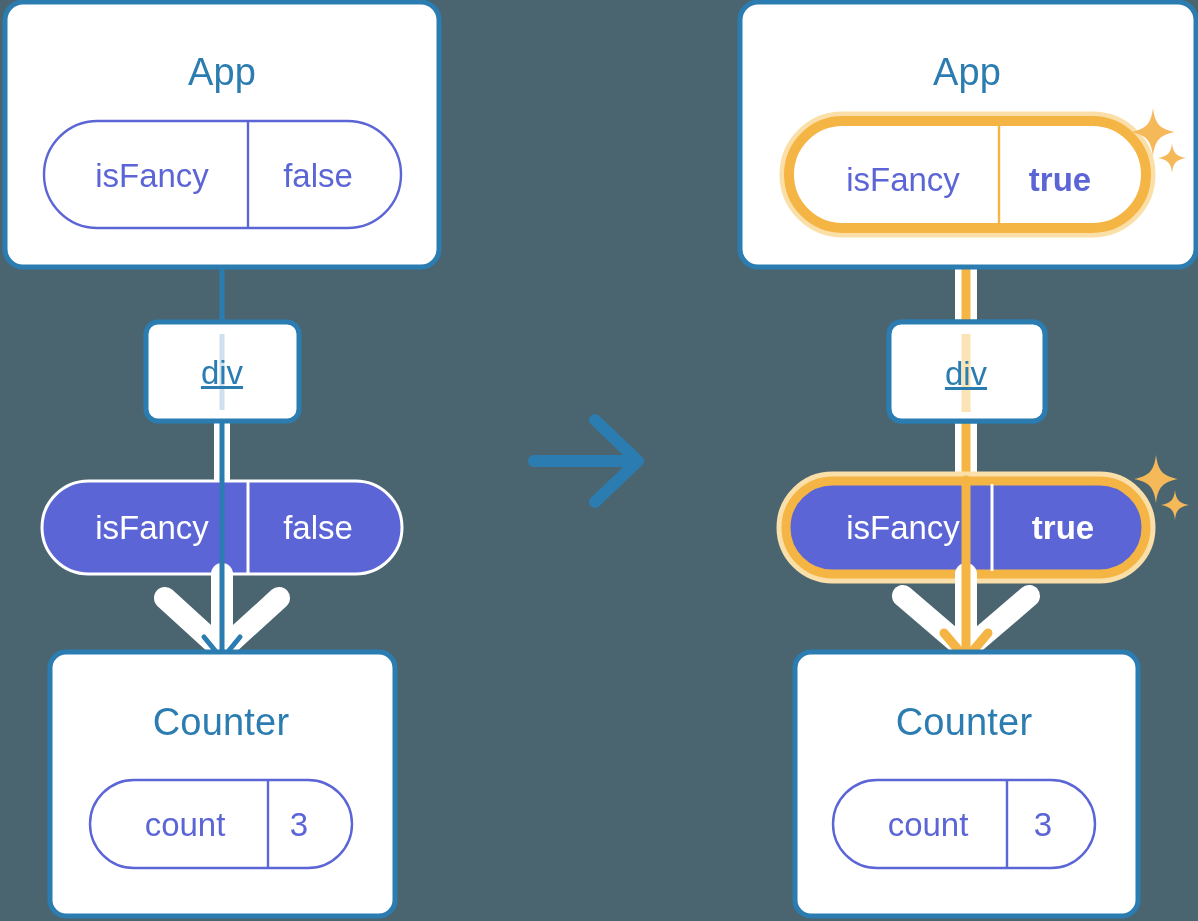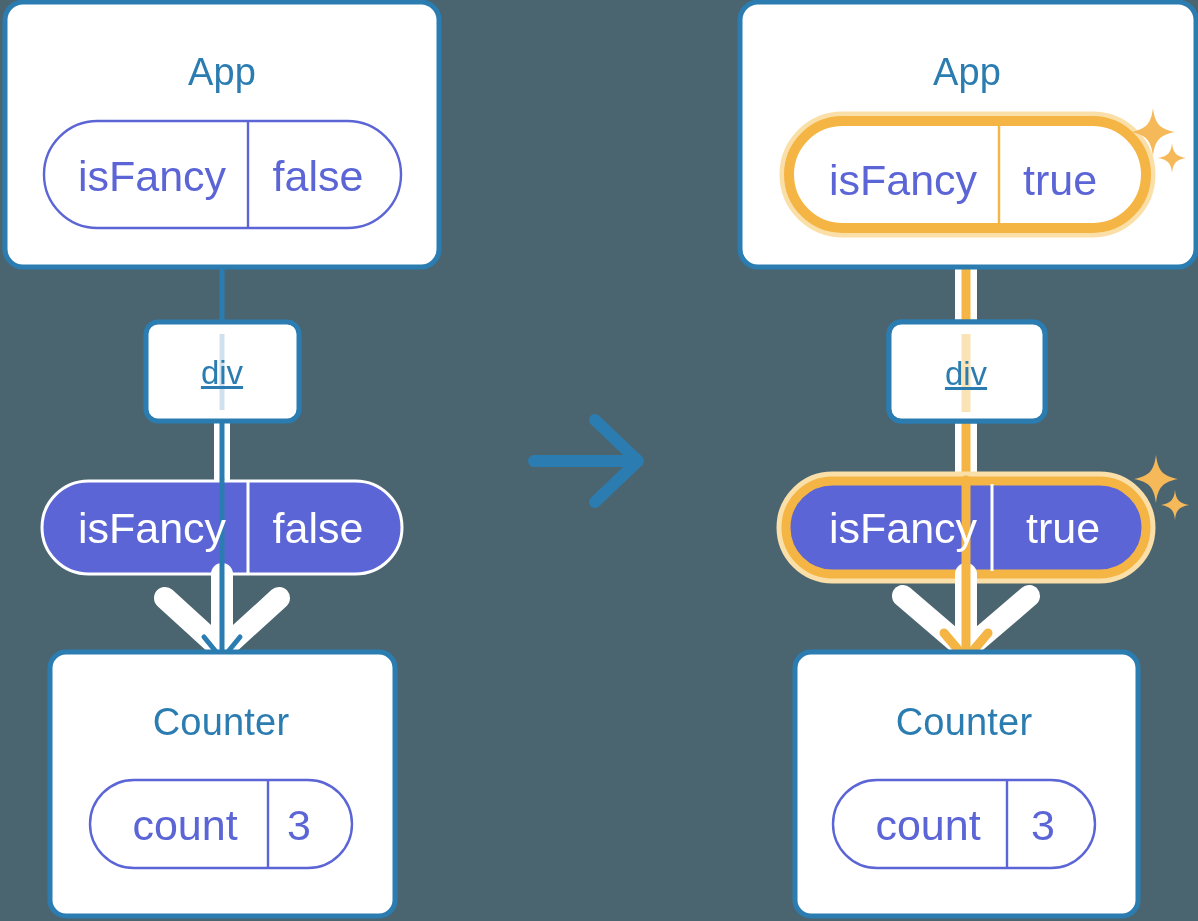--- a/index.html
+++ b/index.html
@@ -17,26 +17,26 @@
   .comp-title{
     font-size:38px;color:#2b7cb0;letter-spacing:.2px;
     transform:translate(-50%,-50%);
   }
   .div-title{
     font-size:33px;color:#2b7cb0;
     transform:translate(-50%,-50%);
     text-decoration:underline;
   }
   .pill-txt{
-    font-size:43px;
+    font-size:33px;
     transform:translate(-50%,-50%);
   }
   .pill-txt.outline{color:#5b65d6;}
   .pill-txt.filled{color:#ffffff;}
-  .pill-txt.bold{font-weight:normal;}
+  .pill-txt.bold{font-weight:bold;}
 </style>
 </head>
 <body>
 
 <div id="stage">
 
   <svg class="layer" viewBox="0 0 1198 921">
 
     <g>
 

